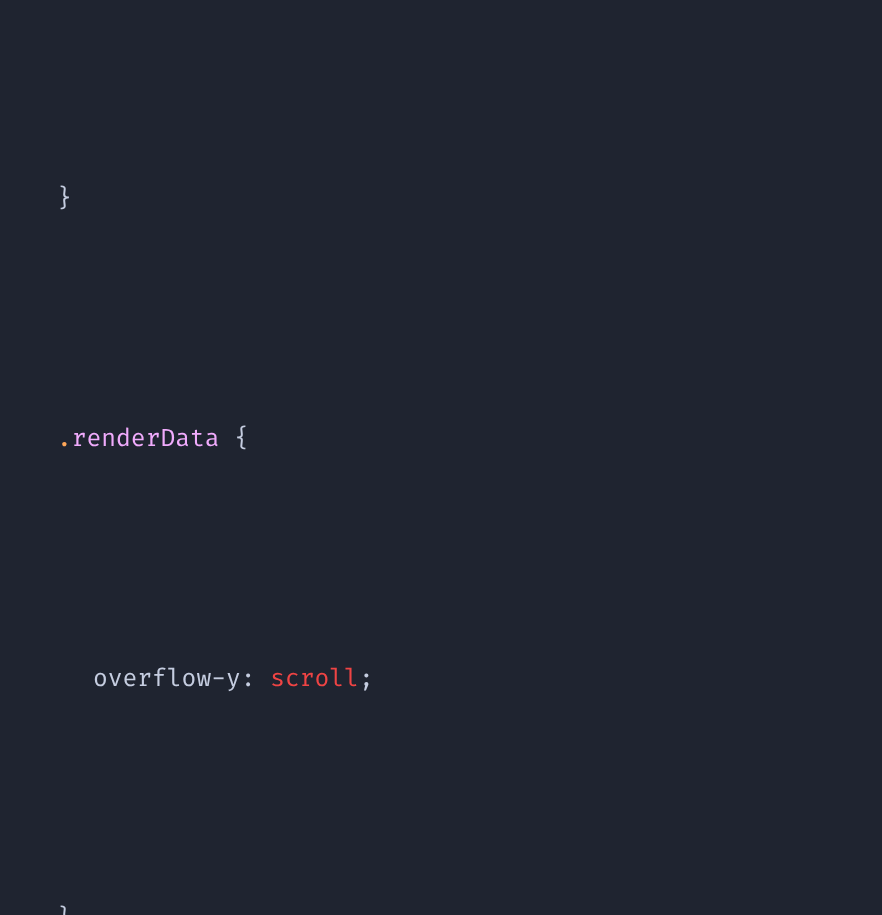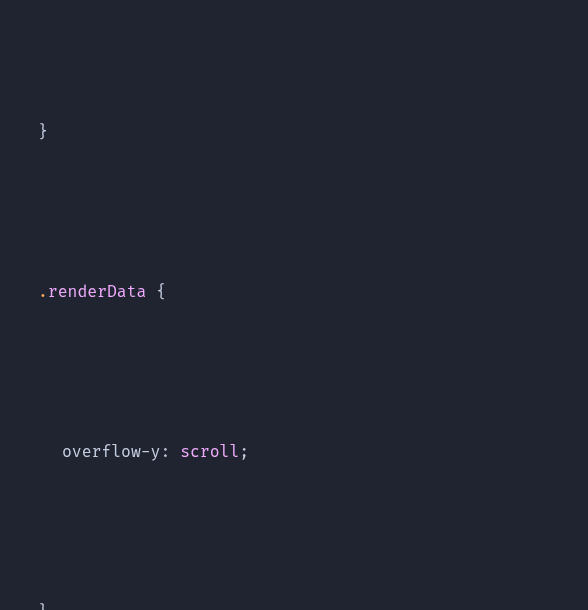--- a/index.html
+++ b/index.html
@@ -23,21 +23,21 @@
   }
   .line {
     height: 40px;
     display: flex;
     align-items: center;
   }
   .punct { color: #c5cde0; }
   .sel-class { color: #f0abfc; }
   .sel-dot { color: #ffa759; }
   .prop { color: #c5cde0; }
-  .value-kw { color: #f0abfc; }
+  .value-kw { color: #ef4444; }
   .brace { color: #c5cde0; }
   .indent1 { padding-left: 24px; text-align: center; }
 </style>
 </head>
 <body>
 
 <div class="editor">
 
   <div class="line"><span class="brace">}</span></div>
 

